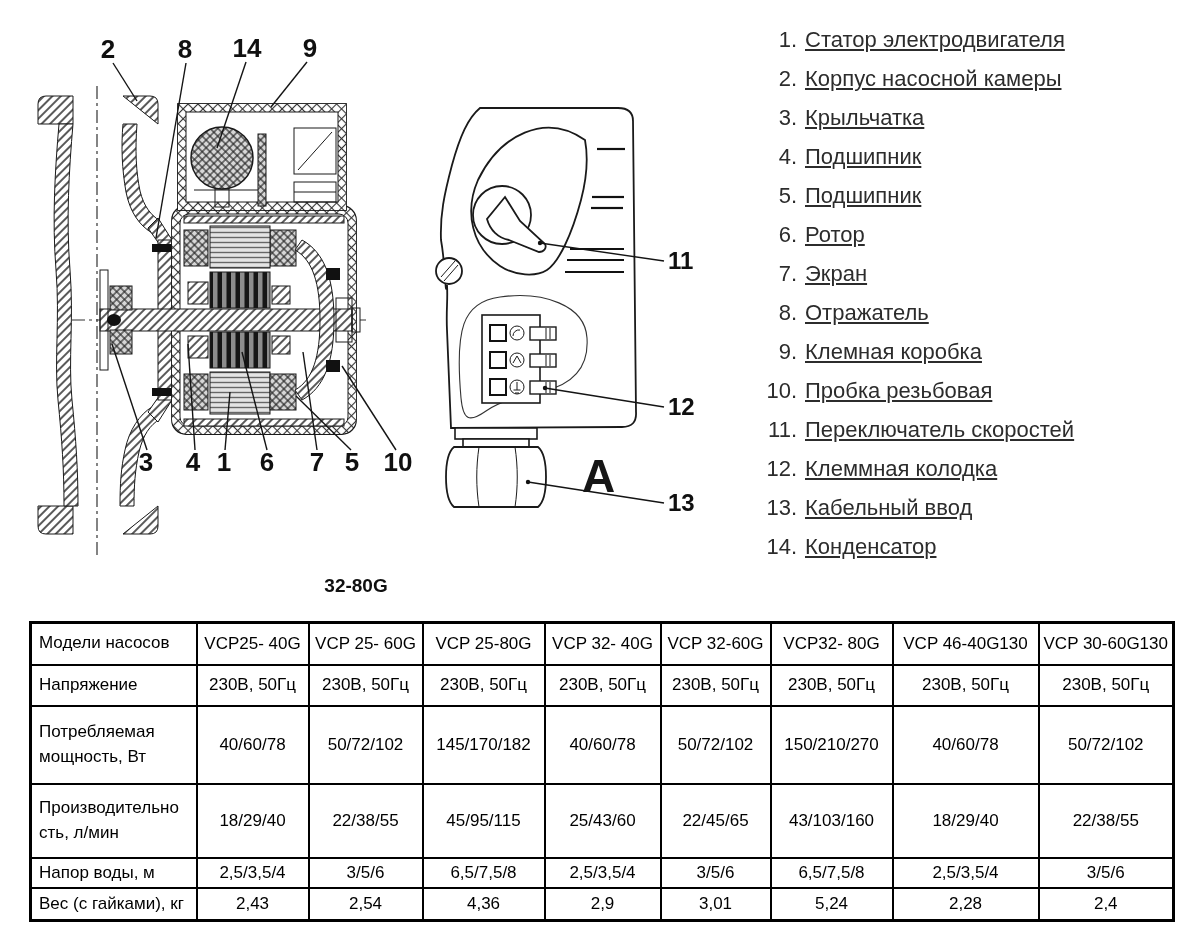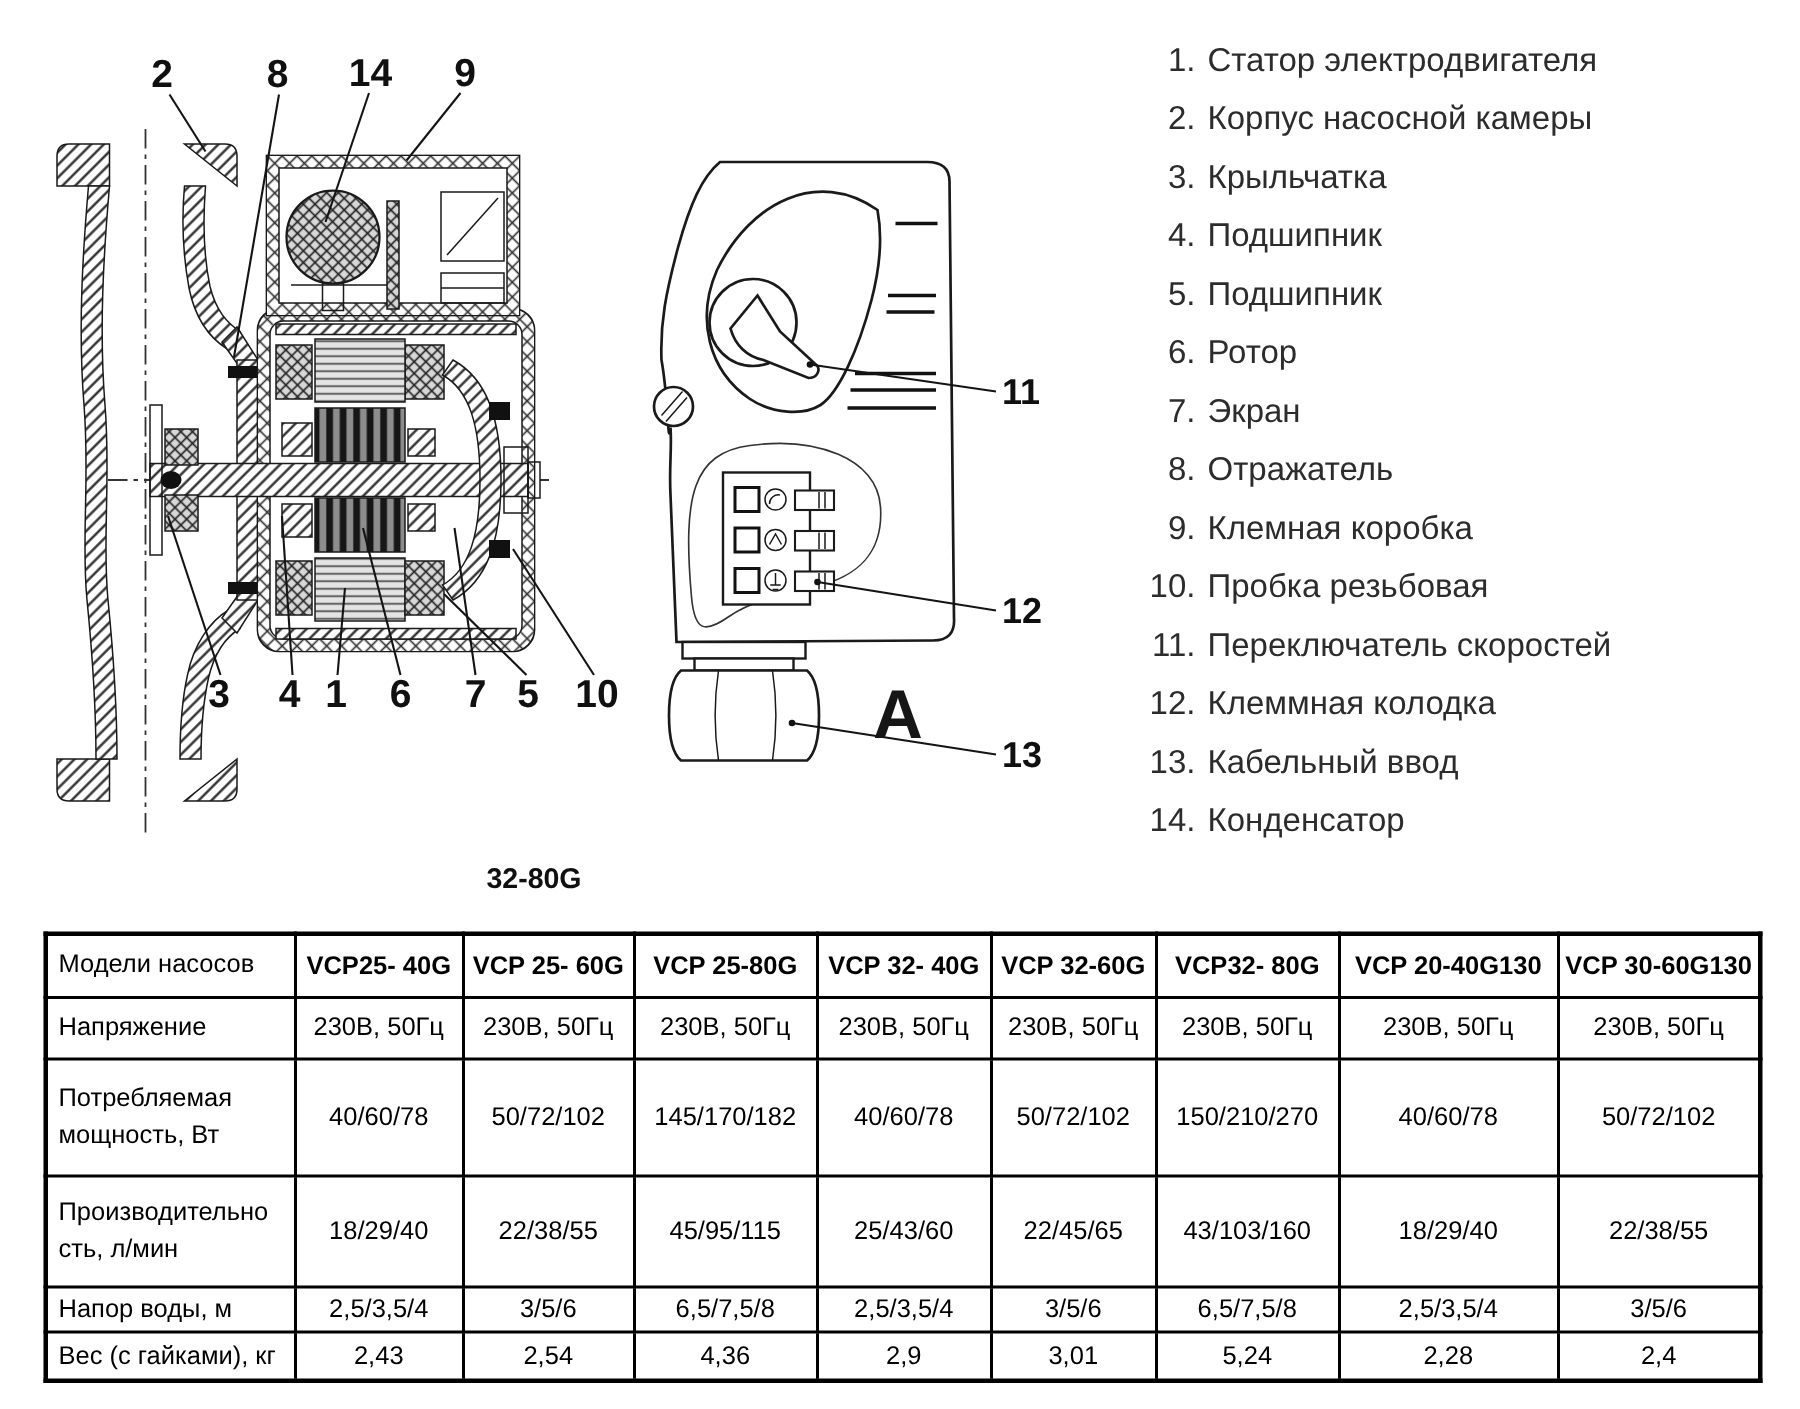--- a/index.html
+++ b/index.html
@@ -14,27 +14,27 @@
   svg text.view-label{font-family:"Liberation Sans",sans-serif;font-weight:bold;font-size:46px;fill:#161616;}
   .outline{fill:#fff;stroke:#1a1a1a;stroke-width:1.8;}
   .thin{fill:none;stroke:#1a1a1a;stroke-width:1;}
   .leader{stroke:#141414;stroke-width:1.4;fill:none;}
   .axis{stroke:#333;stroke-width:1.2;stroke-dasharray:13 4 3 4;fill:none;}
   .hpart{stroke:#1a1a1a;stroke-width:1;}
   
   .parts-list{position:absolute;left:760px;top:20px;width:430px;}
   .pl-item{display:flex;line-height:39px;font-size:22px;color:#2c2c2c;}
   .pl-num{width:37px;text-align:right;flex:none;}
-  .pl-label{margin-left:8px;white-space:nowrap;}
+  .pl-label{margin-left:8px;white-space:nowrap;text-decoration:underline;}
   
   table.specs{position:absolute;left:29px;top:621px;width:1143px;border-collapse:collapse;
               table-layout:fixed;background:#fff;border:3px solid #000;}
   .specs th,.specs td{border:2px solid #000;font-size:17px;padding:2px 4px;
                       vertical-align:middle;text-align:center;overflow:hidden;color:#000;}
-  .specs th{font-weight:bold;}
+  .specs th{font-weight:normal;}
   .specs .rl{text-align:left;padding-left:7px;font-weight:normal;white-space:pre-line;line-height:1.45;margin-top:32px;}
 </style>
 </head>
 <body>
 
 <div class="canvas">
 
   <svg class="svg-left" width="440" height="600" viewBox="0 0 440 600">
     <defs>
       <pattern id="h1" patternUnits="userSpaceOnUse" width="6" height="6" patternTransform="rotate(45)">
@@ -304,21 +304,21 @@
     </colgroup>
     <tbody>
         <tr style="height:42px">
       <th class="rl">Модели насосов</th>
       <th>VCP25- 40G</th>
       <th>VCP 25- 60G</th>
       <th>VCP 25-80G</th>
       <th>VCP 32- 40G</th>
       <th>VCP 32-60G</th>
       <th>VCP32- 80G</th>
-      <th>VCP 20-40G130</th>
+      <th>VCP 46-40G130</th>
       <th>VCP 30-60G130</th>
     </tr>
     <tr style="height:41px">
       <td class="rl">Напряжение</td>
       <td>230В, 50Гц</td>
       <td>230В, 50Гц</td>
       <td>230В, 50Гц</td>
       <td>230В, 50Гц</td>
       <td>230В, 50Гц</td>
       <td>230В, 50Гц</td>

